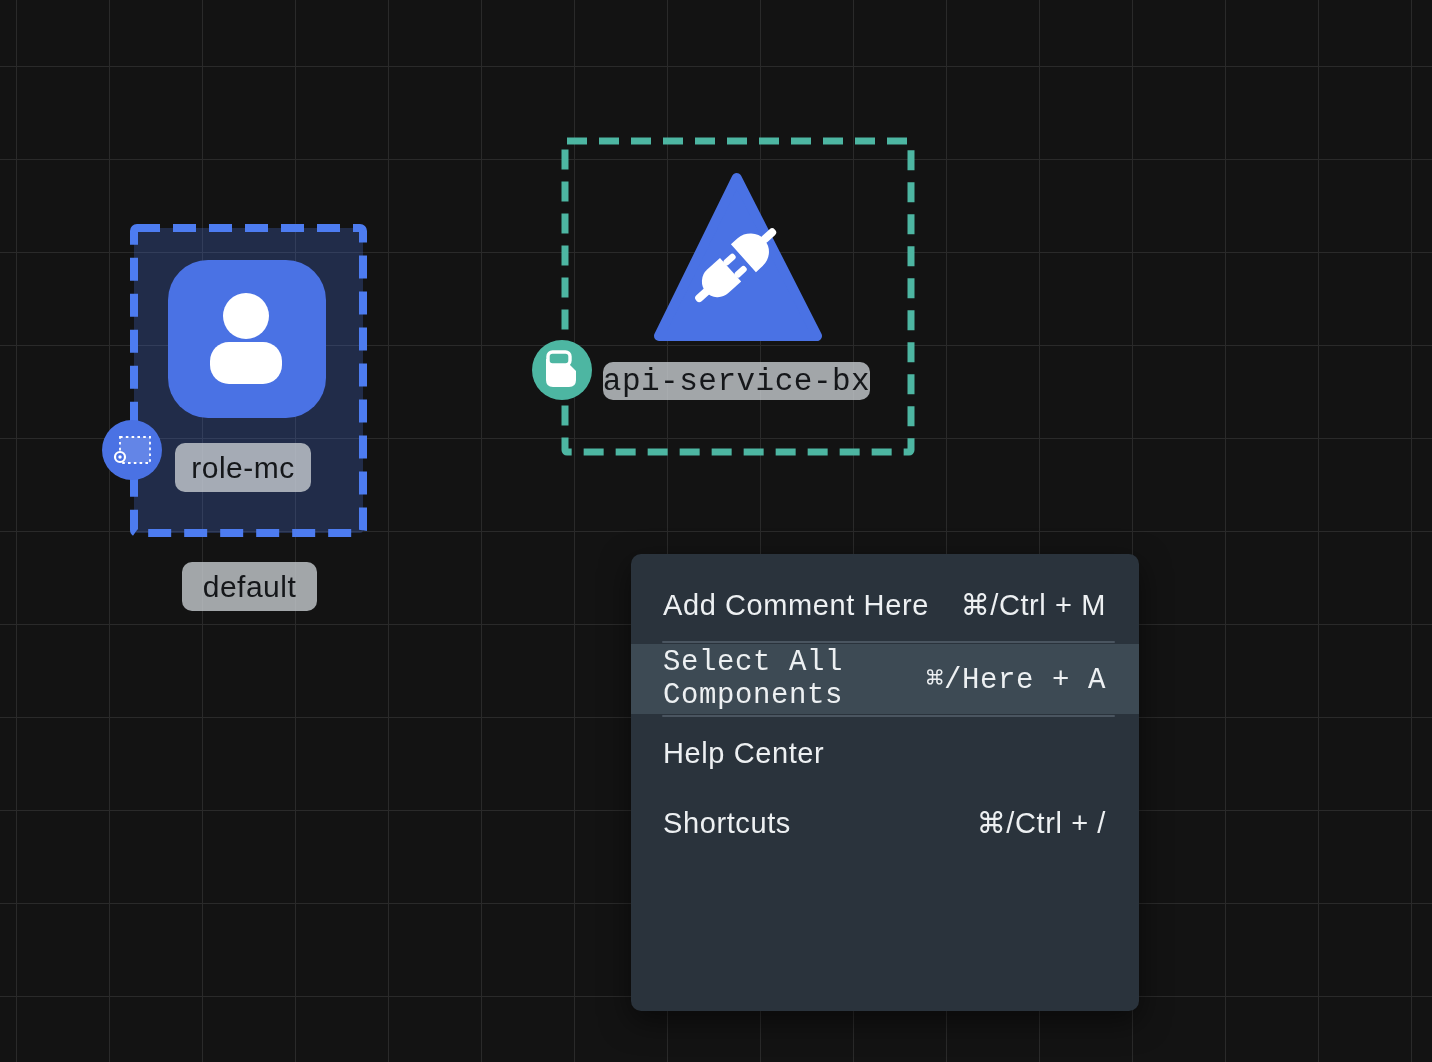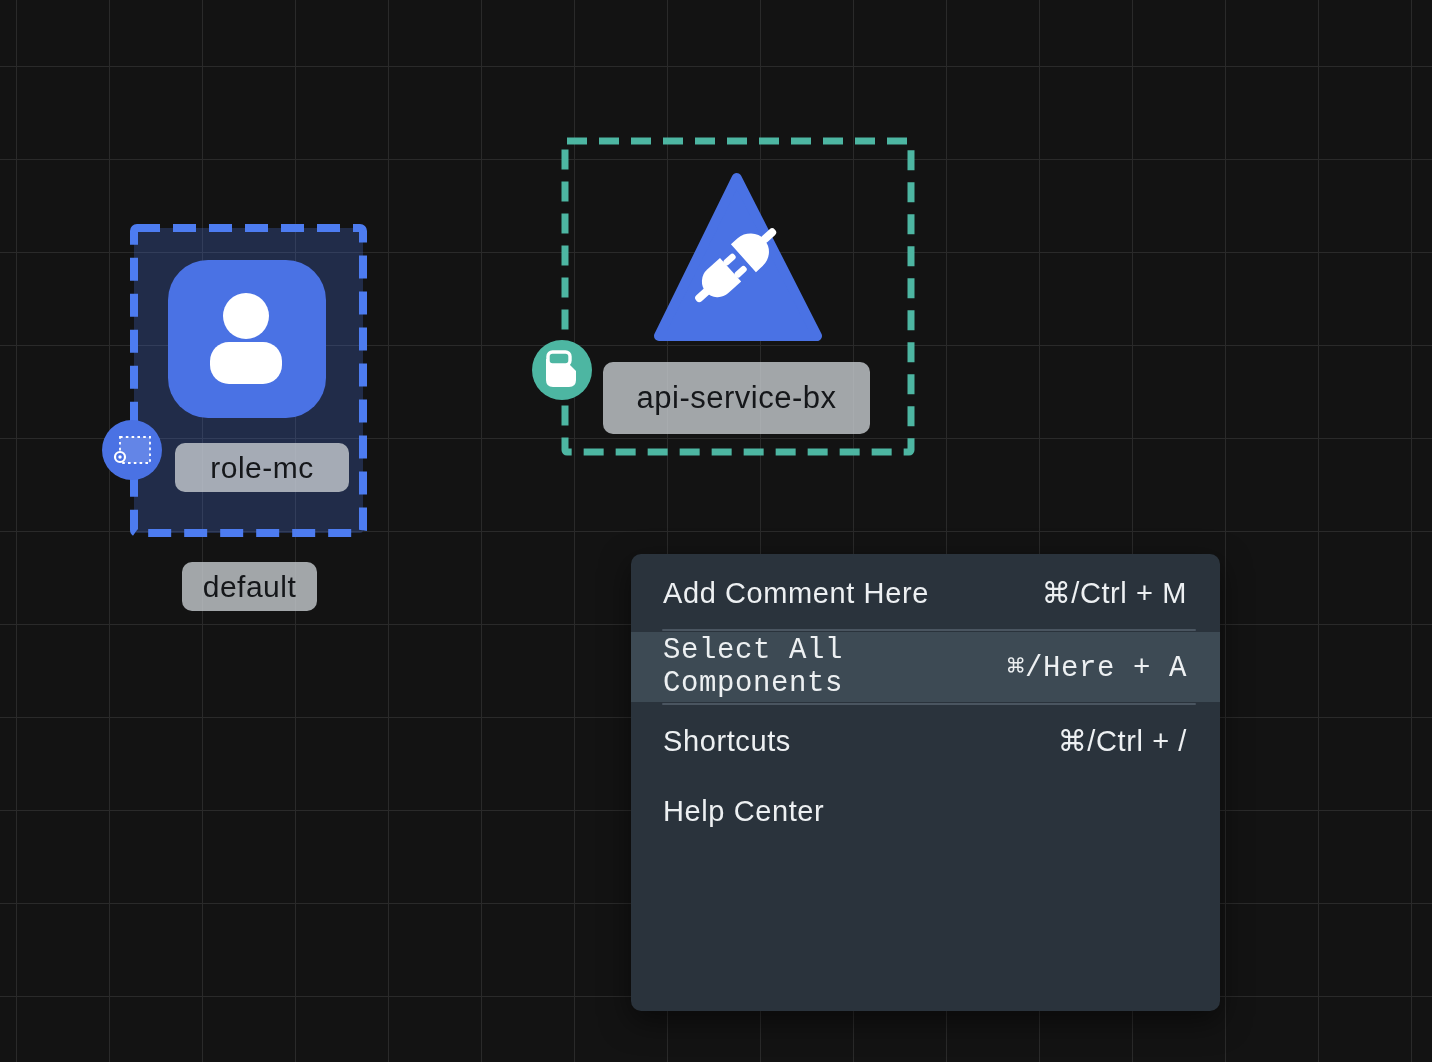--- a/index.html
+++ b/index.html
@@ -49,23 +49,23 @@
   
   .badge{
     position:absolute;width:60px;height:60px;border-radius:50%;
     display:flex;align-items:center;justify-content:center;
   }
   .badge.blue{background:var(--node-blue);}
   .badge.green{background:var(--teal);}
 
   
   .context-menu{
-    position:absolute;left:631px;top:554px;width:589px;height:457px;
+    position:absolute;left:631px;top:554px;width:508px;height:457px;
     background:var(--menu-bg);border-radius:10px;
-    padding:4px 0;box-shadow:0 10px 30px rgba(0,0,0,0.5);
+    padding:16px 0;box-shadow:0 10px 30px rgba(0,0,0,0.5);
   }
   .menu-item{
     display:flex;align-items:center;justify-content:space-between;
     height:70px;padding:0 33px 0 32px;
     font-size:29px;letter-spacing:0.6px;color:var(--menu-text);
     cursor:default;
   }
   .menu-item.highlighted{background:var(--menu-highlight);font-family:Liberation Mono, monospace;}
   .menu-divider{height:2px;background:var(--menu-divider);margin:1px 24px 1px 31px;border-radius:1px;}
   .shortcut{white-space:nowrap;}
@@ -89,21 +89,21 @@
     </div>
 
     <div class="badge blue" style="left:102px;top:420px;">
       <svg width="58" height="58" viewBox="-29 -29 58 58">
         <rect x="-12" y="-13" width="30" height="26" fill="rgba(255,255,255,0.14)" stroke="#ffffff" stroke-width="1.8" stroke-dasharray="2.6 3.2"></rect>
         <circle cx="-12" cy="7" r="5" fill="var(--node-blue)" stroke="#ffffff" stroke-width="2.2"></circle>
         <circle cx="-12" cy="7" r="1.7" fill="#ffffff"></circle>
       </svg>
     </div>
 
-    <div class="tag" style="left:175px;top:443px;width:174px;height:49px;">role-mc</div>
+    <div class="tag" style="left:175px;top:443px;width:136px;height:49px;">role-mc</div>
 
     <div class="tag" style="left:182px;top:562px;width:135px;height:49px;">default</div>
   </div>
 
   <div class="abs" style="left:0;top:0;">
 
     <svg class="abs" style="left:557px;top:133px;" width="363" height="327" viewBox="0 0 363 327">
       <rect x="8" y="8" width="346" height="311" rx="2" fill="none" stroke="var(--teal)" stroke-width="7" stroke-dasharray="20 12"></rect>
     </svg>
 
@@ -121,21 +121,21 @@
       </g>
     </svg>
 
     <div class="badge green" style="left:532px;top:340px;">
       <svg width="58" height="58" viewBox="-29 -29 58 58">
         <path d="M -16,-11 L 2,-11 L 14,1 L 14,10 Q 14,17 7,17 L -9,17 Q -16,17 -16,10 Z" fill="#ffffff"></path>
         <rect x="-14" y="-18" width="22" height="13" rx="4.5" fill="var(--teal)" stroke="#ffffff" stroke-width="3.4"></rect>
       </svg>
     </div>
 
-    <div class="tag" style="left:603px;top:362px;width:267px;height:72px;font-size:31px;">api-service-bx</div>
+    <div class="tag" style="left:603px;top:362px;width:267px;height:38px;font-size:31px;font-family:Liberation Mono, monospace;">api-service-bx</div>
   </div>
 
   <div class="context-menu">
 
     <div class="menu-item">
       <span>Add Comment Here</span>
       <span class="shortcut">⌘/Ctrl + M</span>
     </div>
 
     <div class="menu-divider"></div>
@@ -143,23 +143,23 @@
 
     <div class="menu-item highlighted">
       <span>Select All Components</span>
       <span class="shortcut">⌘/Here + A</span>
     </div>
 
     <div class="menu-divider"></div>
 
 
     <div class="menu-item">
-      <span>Shortcuts</span>
-      <span class="shortcut">⌘/Ctrl + /</span>
+      <span>Help Center</span>
+      <span class="shortcut"></span>
     </div>
 
     <div class="menu-item">
-      <span>Help Center</span>
-      <span class="shortcut"></span>
+      <span>Shortcuts</span>
+      <span class="shortcut">⌘/Ctrl + /</span>
     </div>
 
   </div>
 </div>
 
 </body></html>

